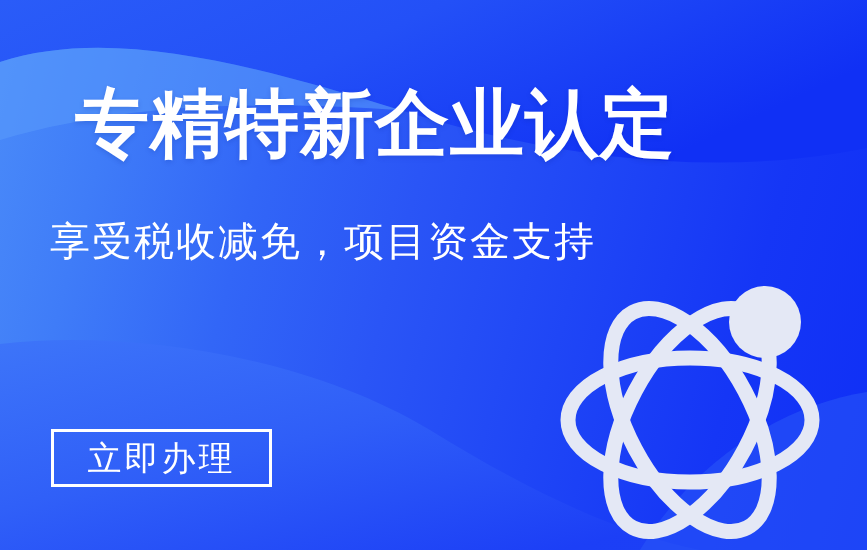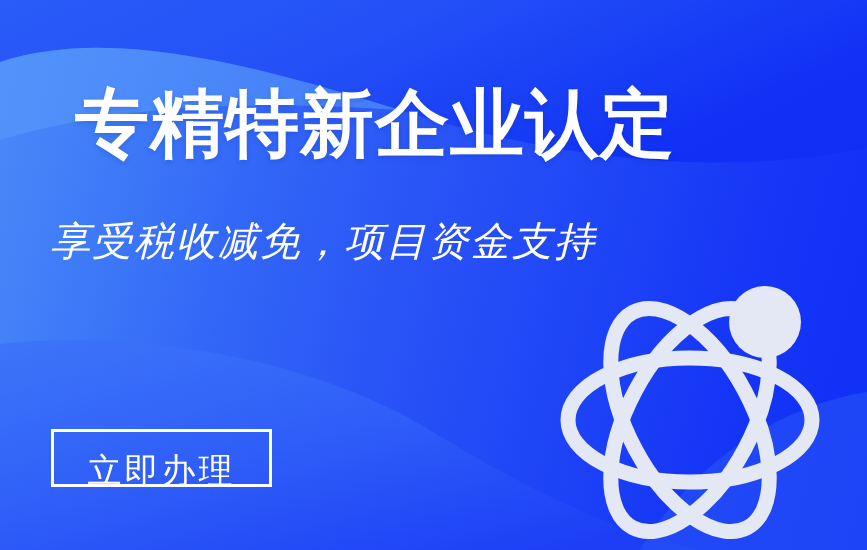--- a/index.html
+++ b/index.html
@@ -59,40 +59,39 @@
   .subtitle {
     position: absolute;
     left: 50px;
     top: 214px;
     font-size: 40px;
     line-height: 54px;
     font-weight: 400;
     color: #ffffff;
     letter-spacing: 2px;
     white-space: nowrap;
-    font-style: italic;
   }
 
   .cta {
     position: absolute;
     left: 51px;
     top: 429px;
     width: 221px;
     height: 58px;
     box-sizing: border-box;
     border: 3px solid #ffffff;
     background: transparent;
     color: #ffffff;
     font-size: 34px;
     line-height: 52px;
     font-weight: 400;
     letter-spacing: 3px;
     text-align: center;
     font-family: "Liberation Sans", "DejaVu Sans", sans-serif;
-    padding: 12px;
+    padding: 0;
     cursor: pointer;
     white-space: nowrap;
   }
 
   
   .atom {
     position: absolute;
     left: 560px;
     top: 280px;
     width: 300px;

